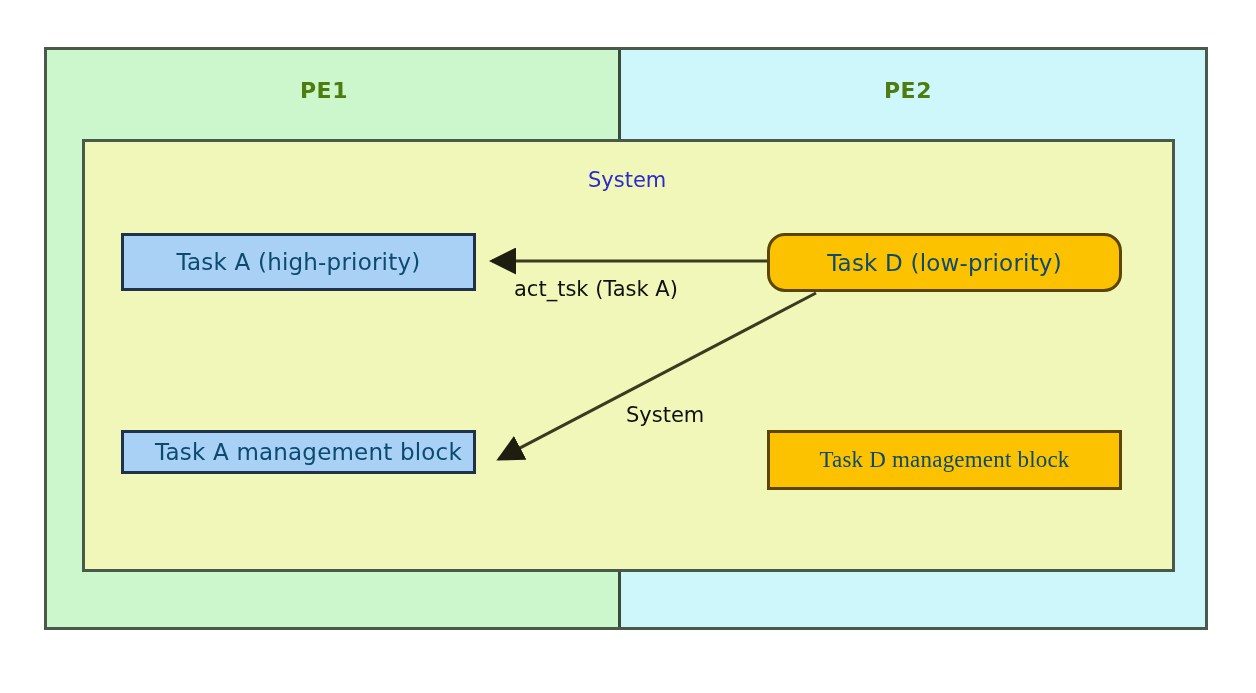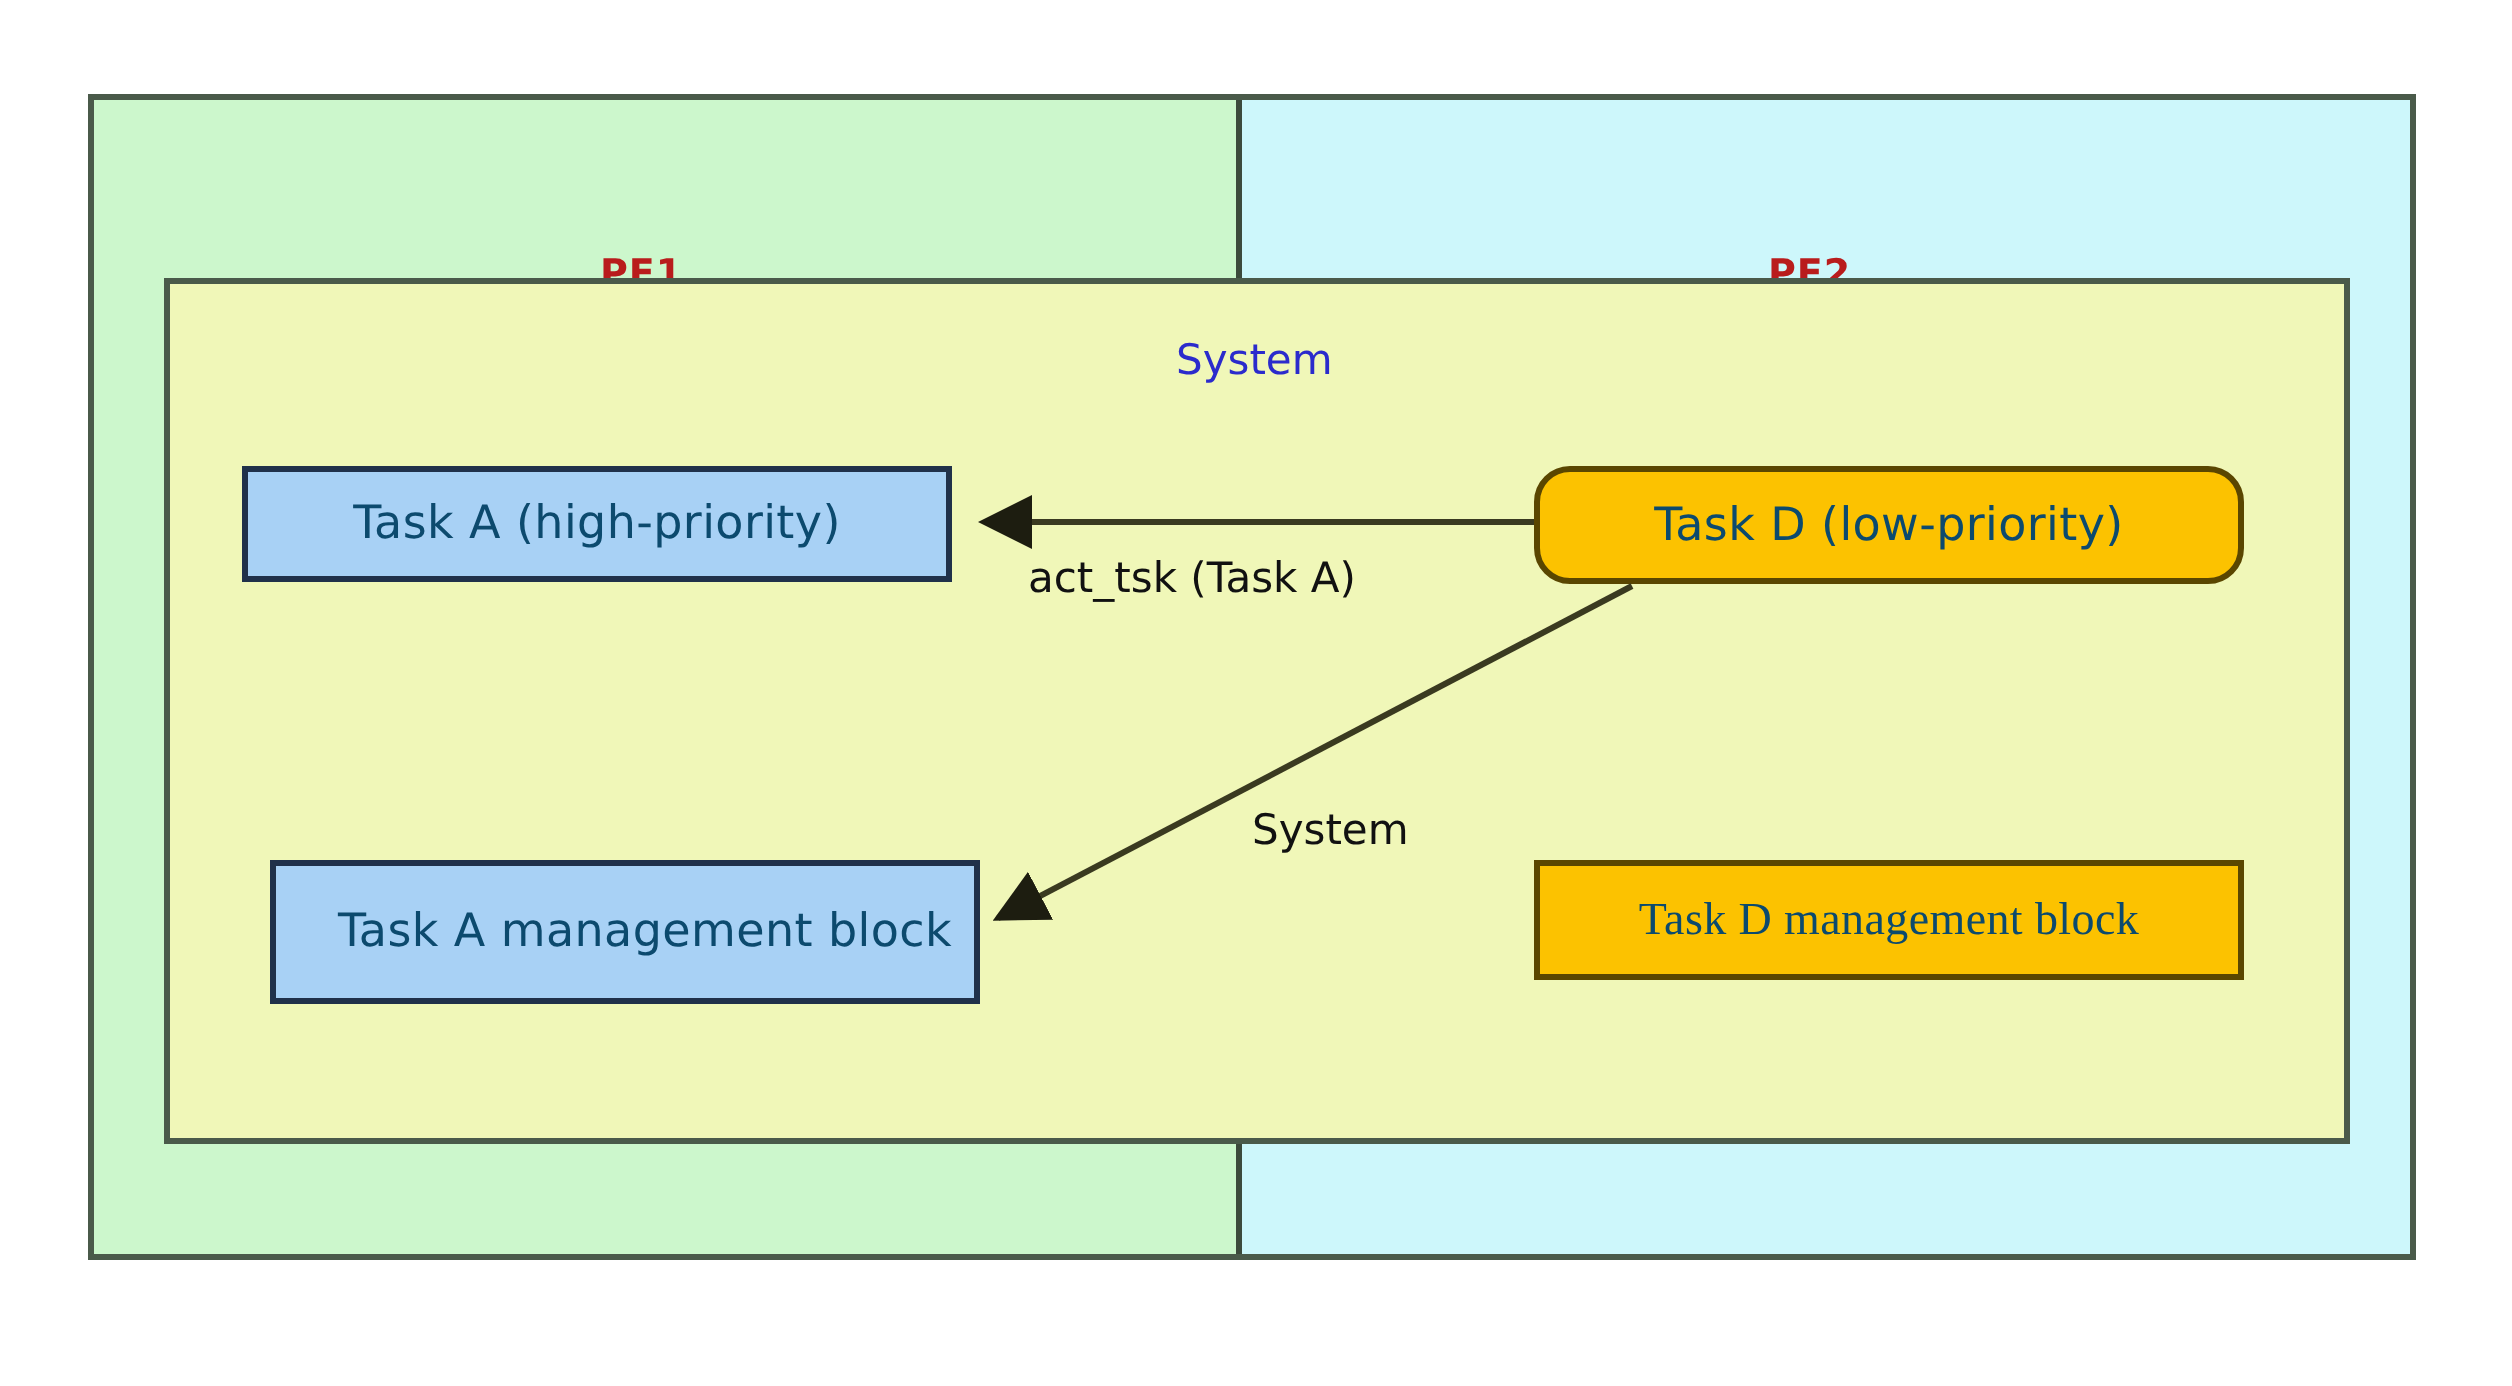--- a/index.html
+++ b/index.html
@@ -42,26 +42,25 @@
     left: 571px;      
     top: 0px;
     width: 3px;
     bottom: 0px;
     background: #3c4a3c;
   }
 
   
   .pe-label {
     position: absolute;
-    color: #b91c1c;
+    color: #4d7c0f;
     font-weight: bold;
-    font-size: 19px;
+    font-size: 22px;
     letter-spacing: 0.5px;
     white-space: nowrap;
-    margin-top: 48px;
   }
   #pe1-label { left: 300px; top: 78px; }
   #pe2-label { left: 884px; top: 78px; }
 
   
   .system-box {
     position: absolute;
     left: 82px;
     top: 139px;
     width: 1093px;
@@ -97,21 +96,21 @@
     background: #a8d1f5;
     border-color: #20314a;
   }
   .node.gold {
     background: #fcc200;
     border-color: #5a4600;
   }
 
   #task-a-node      { left: 121px; top: 233px; width: 355px; height: 58px; }
   #task-d-node      { left: 767px; top: 233px; width: 355px; height: 59px; border-radius: 18px; }
-  #task-a-mgmt-node { left: 135px; top: 430px; width: 355px; height: 72px; padding-left: 20px; }
+  #task-a-mgmt-node { left: 121px; top: 430px; width: 355px; height: 44px; padding-left: 20px; }
   #task-d-mgmt-node { left: 767px; top: 430px; width: 355px; height: 60px; font-family: Liberation Serif, serif; }
 
   
   .edge-label {
     position: absolute;
     font-size: 21px;
     color: #111111;
     white-space: nowrap;
   }
   #act-tsk-label { left: 514px; top: 277px; }

